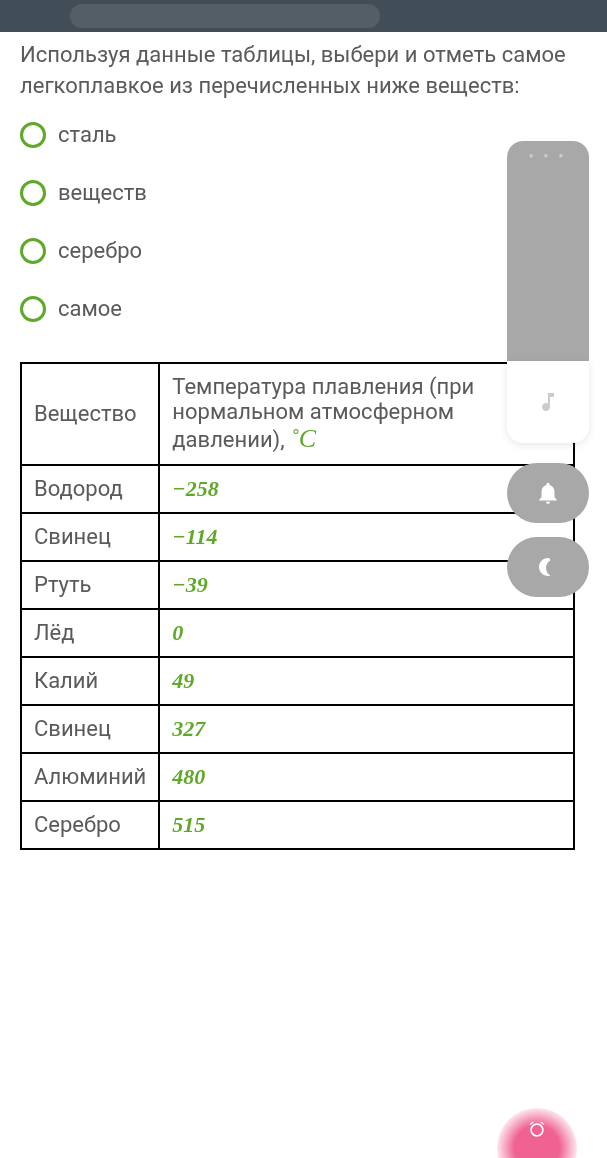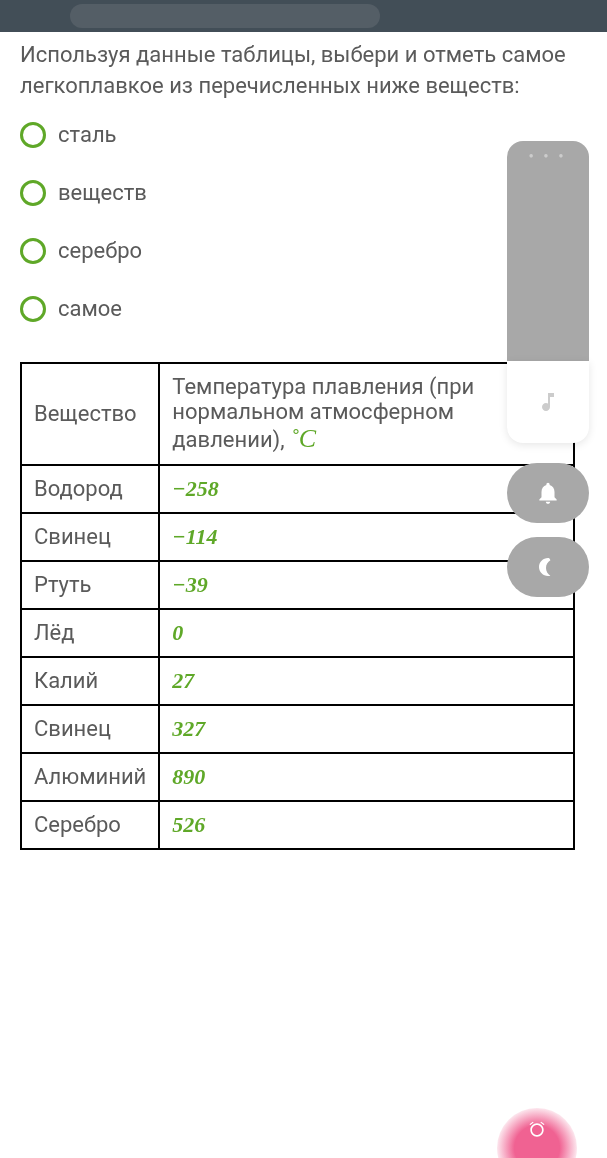--- a/index.html
+++ b/index.html
@@ -232,33 +232,33 @@
         <tr>
           <td class="col-substance">Ртуть</td>
           <td class="col-value">−39</td>
         </tr>
         <tr>
           <td class="col-substance">Лёд</td>
           <td class="col-value">0</td>
         </tr>
         <tr>
           <td class="col-substance">Калий</td>
-          <td class="col-value">27</td>
+          <td class="col-value">49</td>
         </tr>
         <tr>
           <td class="col-substance">Свинец</td>
           <td class="col-value">327</td>
         </tr>
         <tr>
           <td class="col-substance">Алюминий</td>
-          <td class="col-value">890</td>
+          <td class="col-value">480</td>
         </tr>
         <tr>
           <td class="col-substance">Серебро</td>
-          <td class="col-value">526</td>
+          <td class="col-value">515</td>
         </tr>
       </tbody>
   </table>
 </div>
 
 <div class="floating-panel">
   <div class="panel-top">
     <span class="panel-dots">● ● ●</span>
   </div>
   <div class="panel-music">

